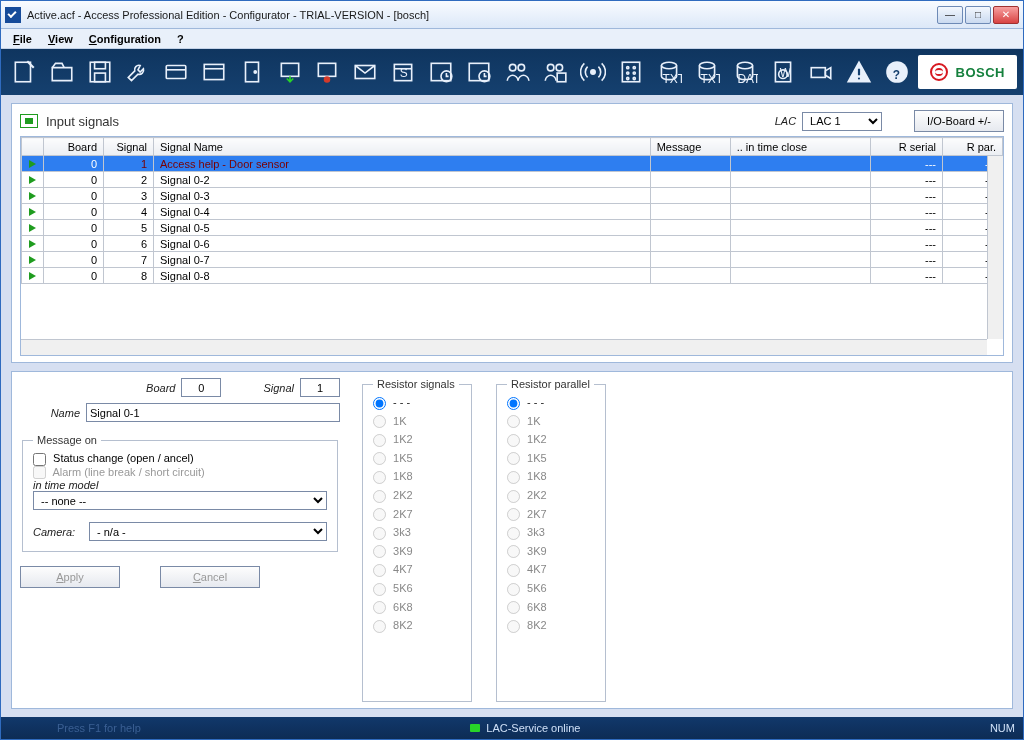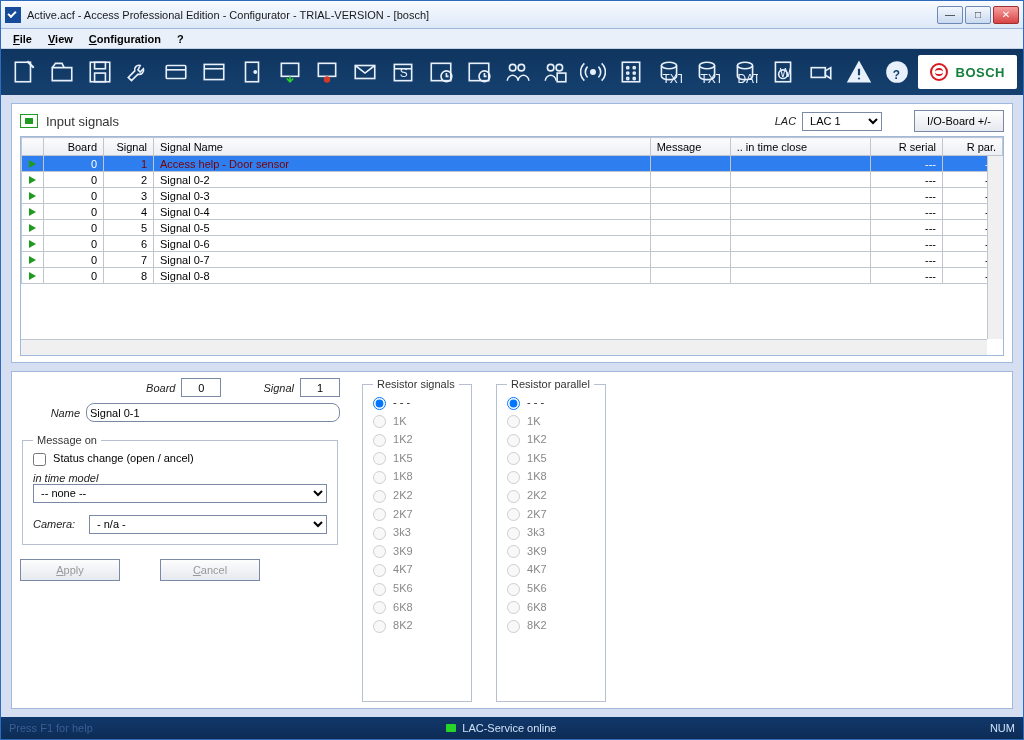--- a/index.html
+++ b/index.html
@@ -47,21 +47,21 @@
   .form-row{display:flex;align-items:center;gap:6px;}
   .form-row .lbl{width:60px;text-align:right;}
   fieldset{border:1px solid #b5bfcf;padding:6px 10px 10px 10px;}
   legend{padding:0 4px;color:#333;}
   .radio-row label{margin-right:14px;}
   .radio-col{display:flex;flex-direction:column;gap:5px;}
   .radio-col label{color:#888;}
   .radio-col label.enabled{color:#222;}
   .btn-row{display:flex;gap:40px;margin-top:8px;}
   .statusbar{height:22px;background:linear-gradient(#11386b,#0d2c55);color:#cfe0f7;display:flex;align-items:center;padding:0 8px;font-size:11px;}
-  .statusbar .left{color:#3a5f93;}
+  .statusbar .left{color:#3a5f93;margin-left:48px;}
   .statusbar .svc{margin-left:auto;display:flex;align-items:center;gap:6px;margin-right:80px;}
   .led{width:10px;height:8px;background:#28d428;border-radius:1px;}
   .num{margin-left:auto;color:#cfe0f7;}
   input[type=checkbox],input[type=radio]{margin:0 4px 0 0;vertical-align:middle;}
   .cb-disabled{color:#999;}
   .small-icon{display:inline-block;width:18px;height:14px;border:1px solid #1f9c1f;position:relative;}
   .small-icon::after{content:"";position:absolute;left:4px;right:4px;top:3px;bottom:3px;background:#1f9c1f;}
 </style>
 </head>
 <body>
@@ -375,26 +375,27 @@
         <div class="form-row">
           <span style="flex:1"></span>
           <span class="lbl">Board</span>
           <input type="text" style="width: 40px; text-align: center;" readonly="" value="0">
           <span style="width:30px;"></span>
           <span class="lbl" style="width:auto;">Signal</span>
           <input type="text" style="width: 40px; text-align: center;" readonly="" value="1">
         </div>
         <div class="form-row">
           <span class="lbl">Name</span>
-          <input type="text" style="flex: 1 1 0%; border-radius: 8px;" value="Signal 0-1">
+          <input type="text" style="flex: 1 1 0%;" value="Signal 0-1">
         </div>
         <fieldset style="margin-top:6px;">
           <legend>Message on</legend>
           <div><label><input type="checkbox" style=""> <span>Status change (open / ancel)</span></label></div>
-          <div style="margin-top:6px;" class="lbl">in time model</div>
+          <div class="cb-disabled"><label><input type="checkbox" disabled="" style=""> <span>Alarm (line break / short circuit)</span></label></div>
+          <div style="" class="lbl">in time model</div>
           <select style="width:100%;"><option>-- none --</option></select>
           <div class="form-row" style="margin-top:12px;">
             <span class="lbl" style="width:50px;text-align:left;">Camera:</span>
             <select style="flex:1;"><option>- n/a -</option></select>
           </div>
         </fieldset>
         <div class="btn-row">
           <button class="btn disabled" disabled="" style="width:100px;">
               <u>A</u>
               <span>pply</span>

